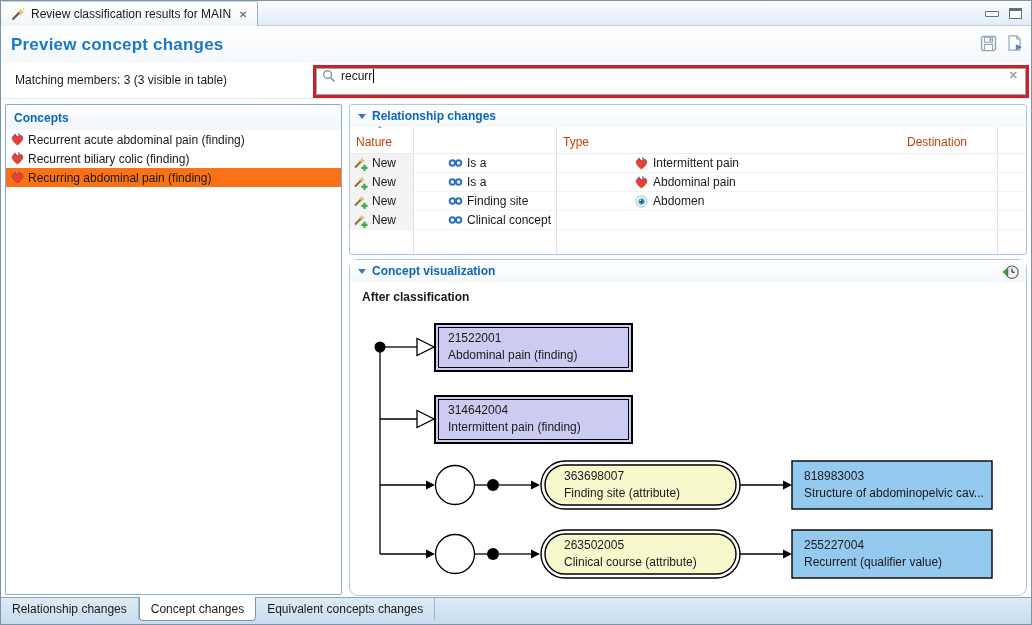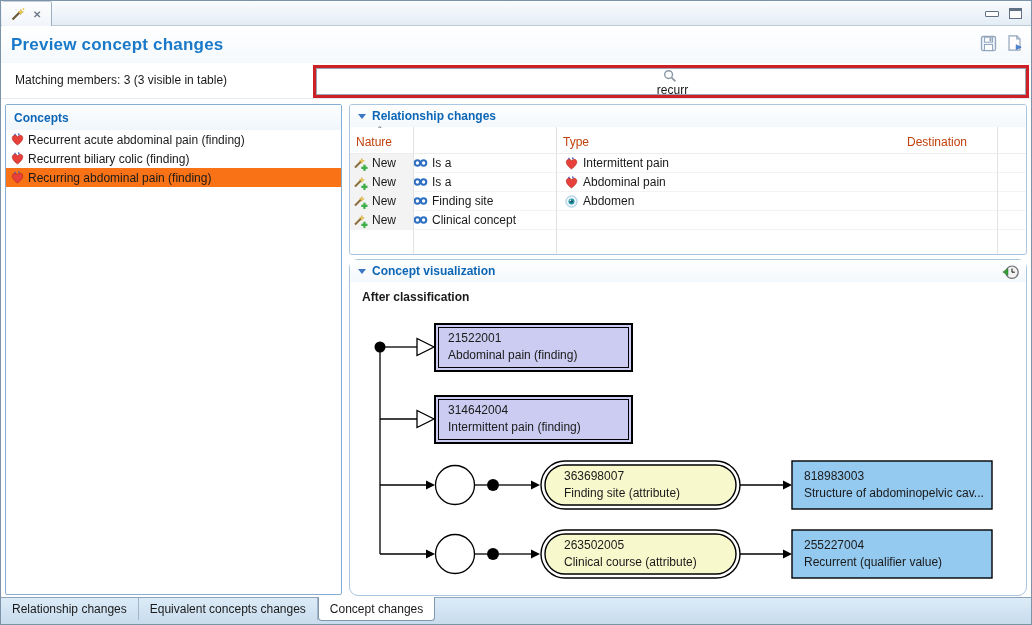--- a/index.html
+++ b/index.html
@@ -20,21 +20,21 @@
 
   
   .headerband { position:relative; height:37px; background:linear-gradient(#ffffff,#f5f9fc); display:flex; align-items:center; }
   .page-title { margin-left:10px; font-size:17px; font-weight:bold; color:#1a7ac9; letter-spacing:0.2px; }
   .header-icons { position:absolute; right:7px; top:8px; display:flex; gap:7px; }
 
   
   .toolbar { position:relative; height:36px; border-bottom:1px solid #e4eaf1; }
   .matching { position:absolute; left:14px; top:10px; }
   .search-highlight { position:absolute; left:312px; top:2px; width:716px; height:33px; border:3px solid #cc2127; background:#fff; }
-  .search-field { width:100%; height:100%; border:1px solid #9aa5b1; display:flex; align-items:center; padding:0 7px 0 5px; background:#fff;flex-direction:column; }
+  .search-field { width:100%; height:100%; border:1px solid #9aa5b1; display:flex; padding:0 7px 0 5px; background:#fff; }
   .search-text { margin-left:5px; }
   .caret { display:inline-block; width:1px; height:14px; background:#000; margin-left:1px; vertical-align:middle; }
   .clear-x { margin-left:auto; color:#98a0a8; font-weight:bold; font-size:11px; cursor:pointer; }
 
   
   .content { position:absolute; top:99px; bottom:27px; left:0; right:0; background:#fff; }
 
   .concepts-panel { position:absolute; left:4px; top:4px; width:337px; bottom:2px;
     border:1px solid #86add4; border-radius:2px; background:#fff; }
   .concepts-header { padding:6px 8px 5px 8px; font-weight:bold; color:#0d66b5; background:linear-gradient(#fdfeff,#f0f6fb); }
@@ -50,21 +50,21 @@
   .tri-down { width:0; height:0; border-left:4px solid transparent; border-right:4px solid transparent; border-top:5px solid #3a76c4; margin-right:6px; }
   .section-title { font-weight:bold; color:#0d66b5; }
   .history-btn { position:absolute; right:6px; top:3px; cursor:pointer; }
 
   
   .rel-table { position:absolute; top:22px; left:0; right:0; bottom:0; }
   .rel-colline { position:absolute; top:0; bottom:0; width:1px; background:#e2e2e2; }
   .rel-head { position:relative; height:27px; border-bottom:1px solid #ececec; }
   .rel-head .hc { position:absolute; bottom:4px; font-size:12px; color:#c2410c; }
   .sort-caret { position:absolute; top:0px; left:28px; color:#666; font-size:11px; line-height:8px; }
-  .rel-row { display:flex; height:19px; align-items:center; border-bottom:1px solid #f3f3f3; cursor:default; }
+  .rel-row { display:flex; height:19px; align-items:center; border-bottom:1px solid #f3f3f3; cursor:default;gap:35px; }
   .cell { display:flex; align-items:center; height:100%; }
   .cell-nature { width:63px; background:#f3f3f3; padding-left:3px; }
   .cell-type { width:143px; }
   .cell-dest { flex:1; padding-left:8px; }
   .cell .icon { margin-right:4px; flex:0 0 auto; }
 
   
   .viz-subtitle { position:absolute; left:12px; top:30px; font-weight:bold; }
   .viz-svg { position:absolute; left:10px; top:60px; }
   .viz-svg text { font-family:"Liberation Sans", sans-serif; font-size:12px; fill:#1a1a1a; }
@@ -85,20 +85,21 @@
   <div class="tabstrip">
     <div class="editor-tab">
       <span class="icon">
         <svg width="15" height="15" viewBox="0 0 15 15">
           <line x1="2.5" y1="12.5" x2="9.5" y2="5.5" stroke="#6b5636" stroke-width="2.2"></line>
           <polygon points="10.8,2.2 11.6,4.2 13.6,5 11.6,5.8 10.8,7.8 10,5.8 8,5 10,4.2" fill="#f0c948" stroke="#c9a23a" stroke-width="0.5"></polygon>
           <circle cx="13.5" cy="2" r="0.9" fill="#f0c948"></circle>
           <circle cx="6" cy="2.5" r="0.8" fill="#e0e6ee"></circle>
         </svg>
       </span>
+      <span class="tab-label">Review classification results for MAIN</span>
       <span class="tab-close">✕</span>
     </div>
     <div class="winbtns">
       <span class="btn-min"></span>
       <span class="btn-max"></span>
     </div>
   </div>
 
   <div class="headerband">
     <span class="page-title">Preview concept changes</span>
@@ -395,21 +396,21 @@
           <text x="444" y="246">Recurrent (qualifier value)</text>
         </g>
       </svg>
     </div>
   </div>
 
   <div class="bottomstrip">
     <div class="btab">
       <span>Relationship changes</span>
     </div>
+    <div class="btab active">
+      <span>Concept changes</span>
+    </div>
     <div class="btab">
       <span>Equivalent concepts changes</span>
     </div>
-    <div class="btab active">
-      <span>Concept changes</span>
-    </div>
   </div>
 
 </div>
 
 </body></html>

